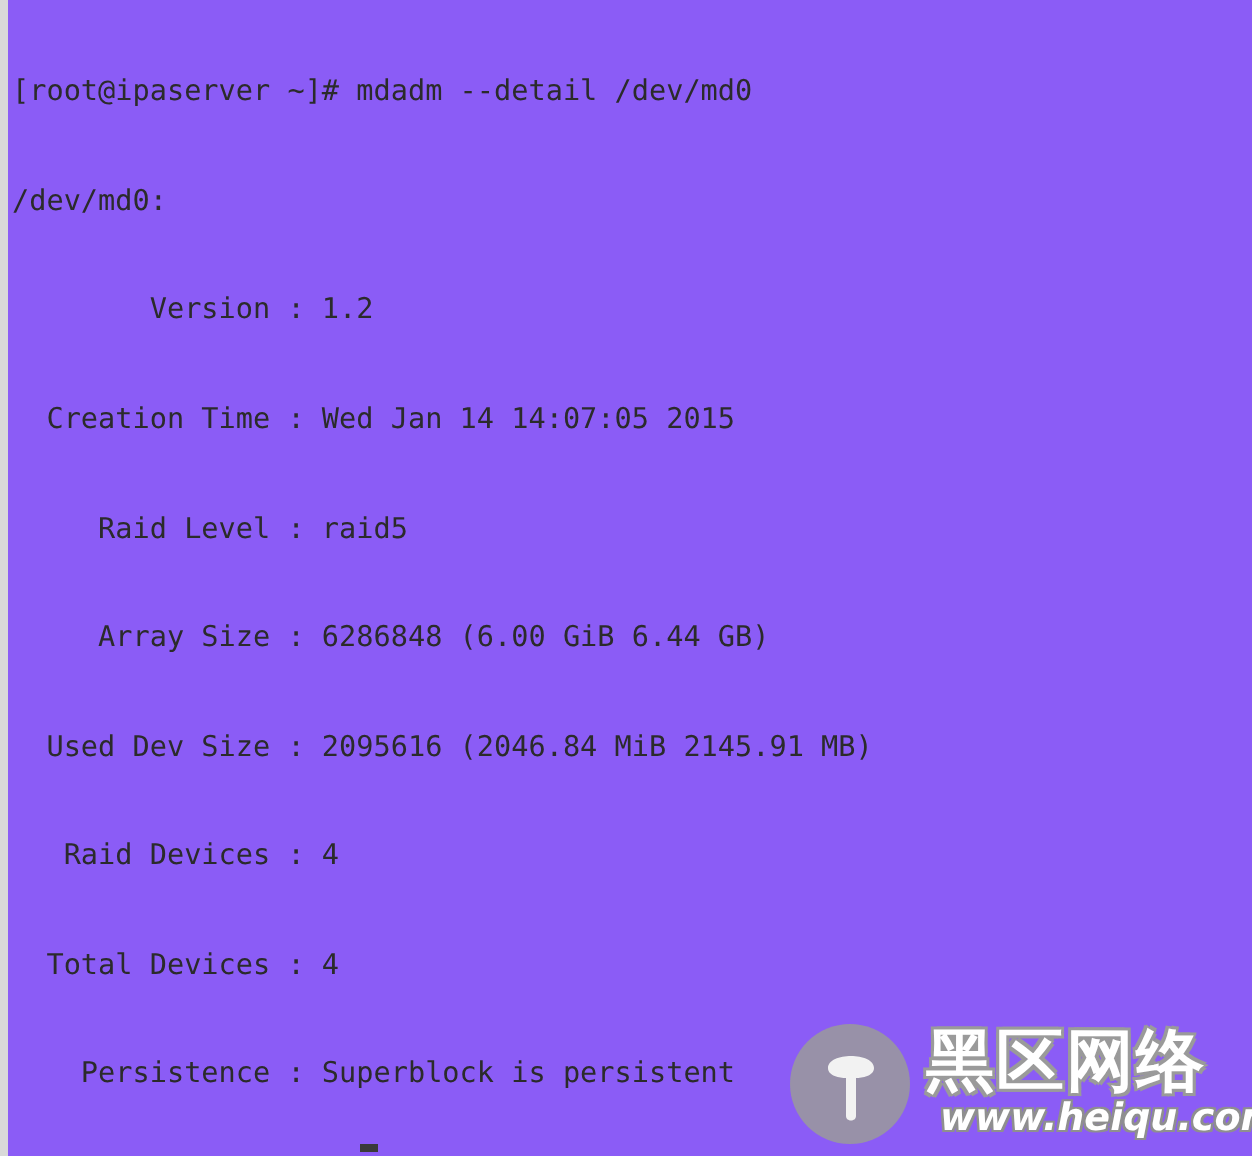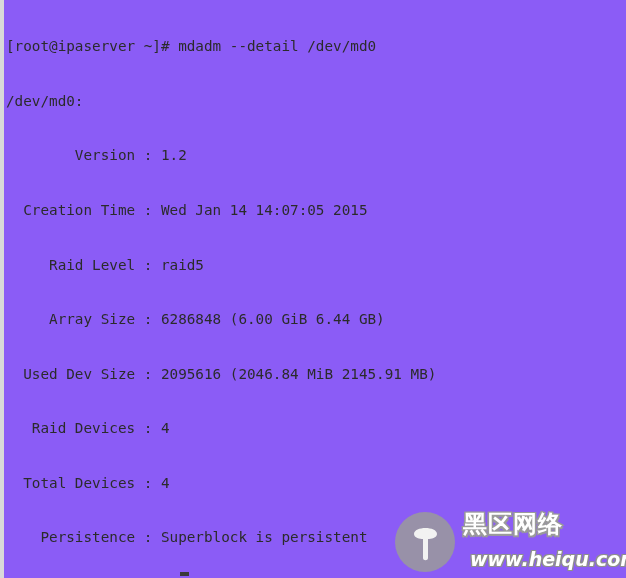--- a/index.html
+++ b/index.html
@@ -72,21 +72,21 @@
     left: 412px;
     top: 521px;
     width: 27px;
     height: 41px;
   }
   #watermark-cn {
     position: absolute;
     left: 463px;
     top: 508px;
     font-family: "DejaVu Sans", "Liberation Sans", sans-serif;
-    font-size: 24px;
+    font-size: 34px;
     font-weight: bold;
     letter-spacing: 1px;
     color: #ffffff;
     -webkit-text-stroke: 2px #9a9a9a;
     paint-order: stroke fill;
     text-shadow:
       -1.5px -1.5px 0 #9a9a9a,  1.5px -1.5px 0 #9a9a9a,
       -1.5px  1.5px 0 #9a9a9a,  1.5px  1.5px 0 #9a9a9a;
     white-space: nowrap;
     text-align: right;

